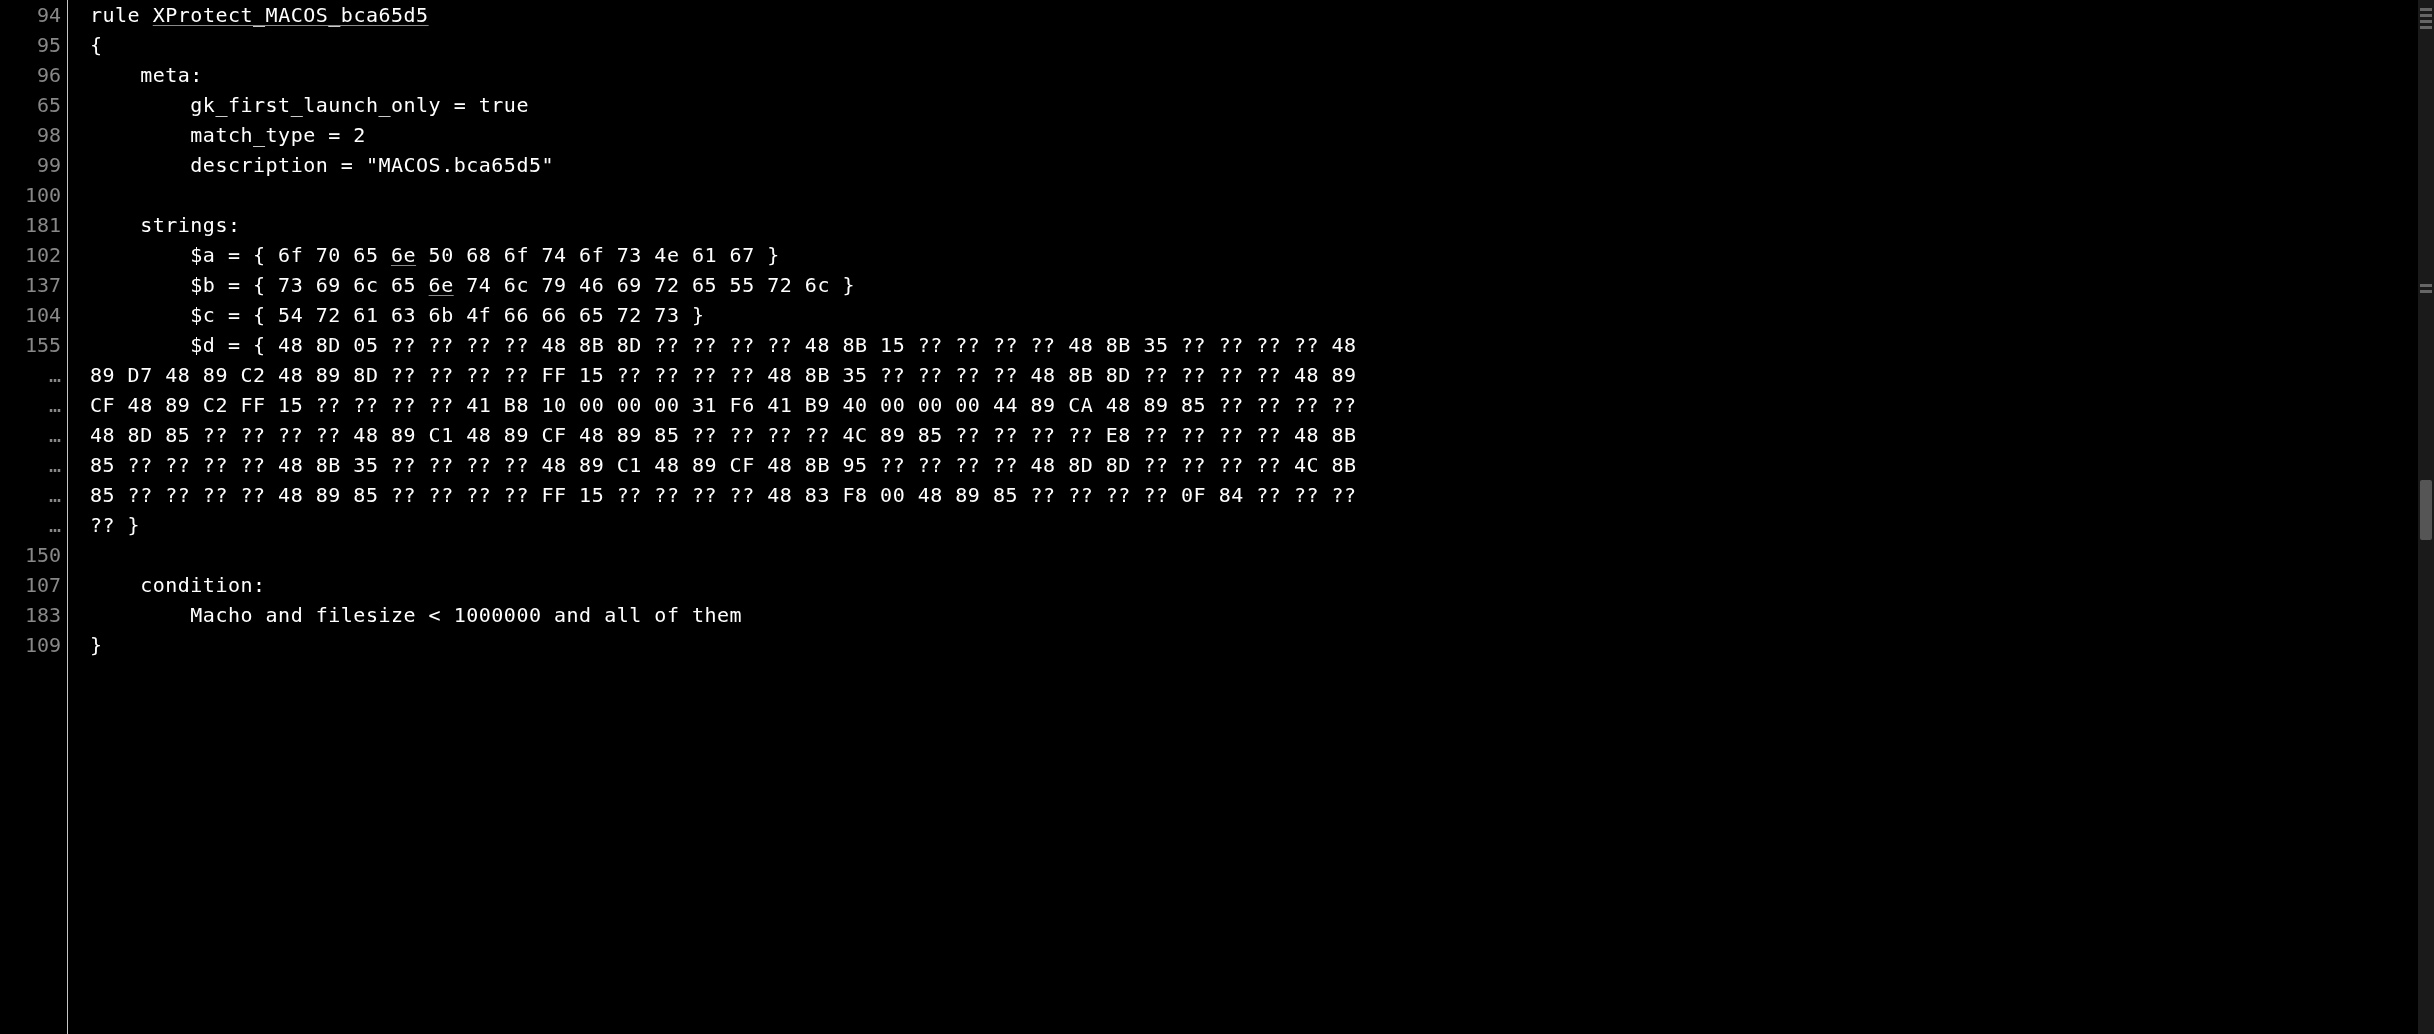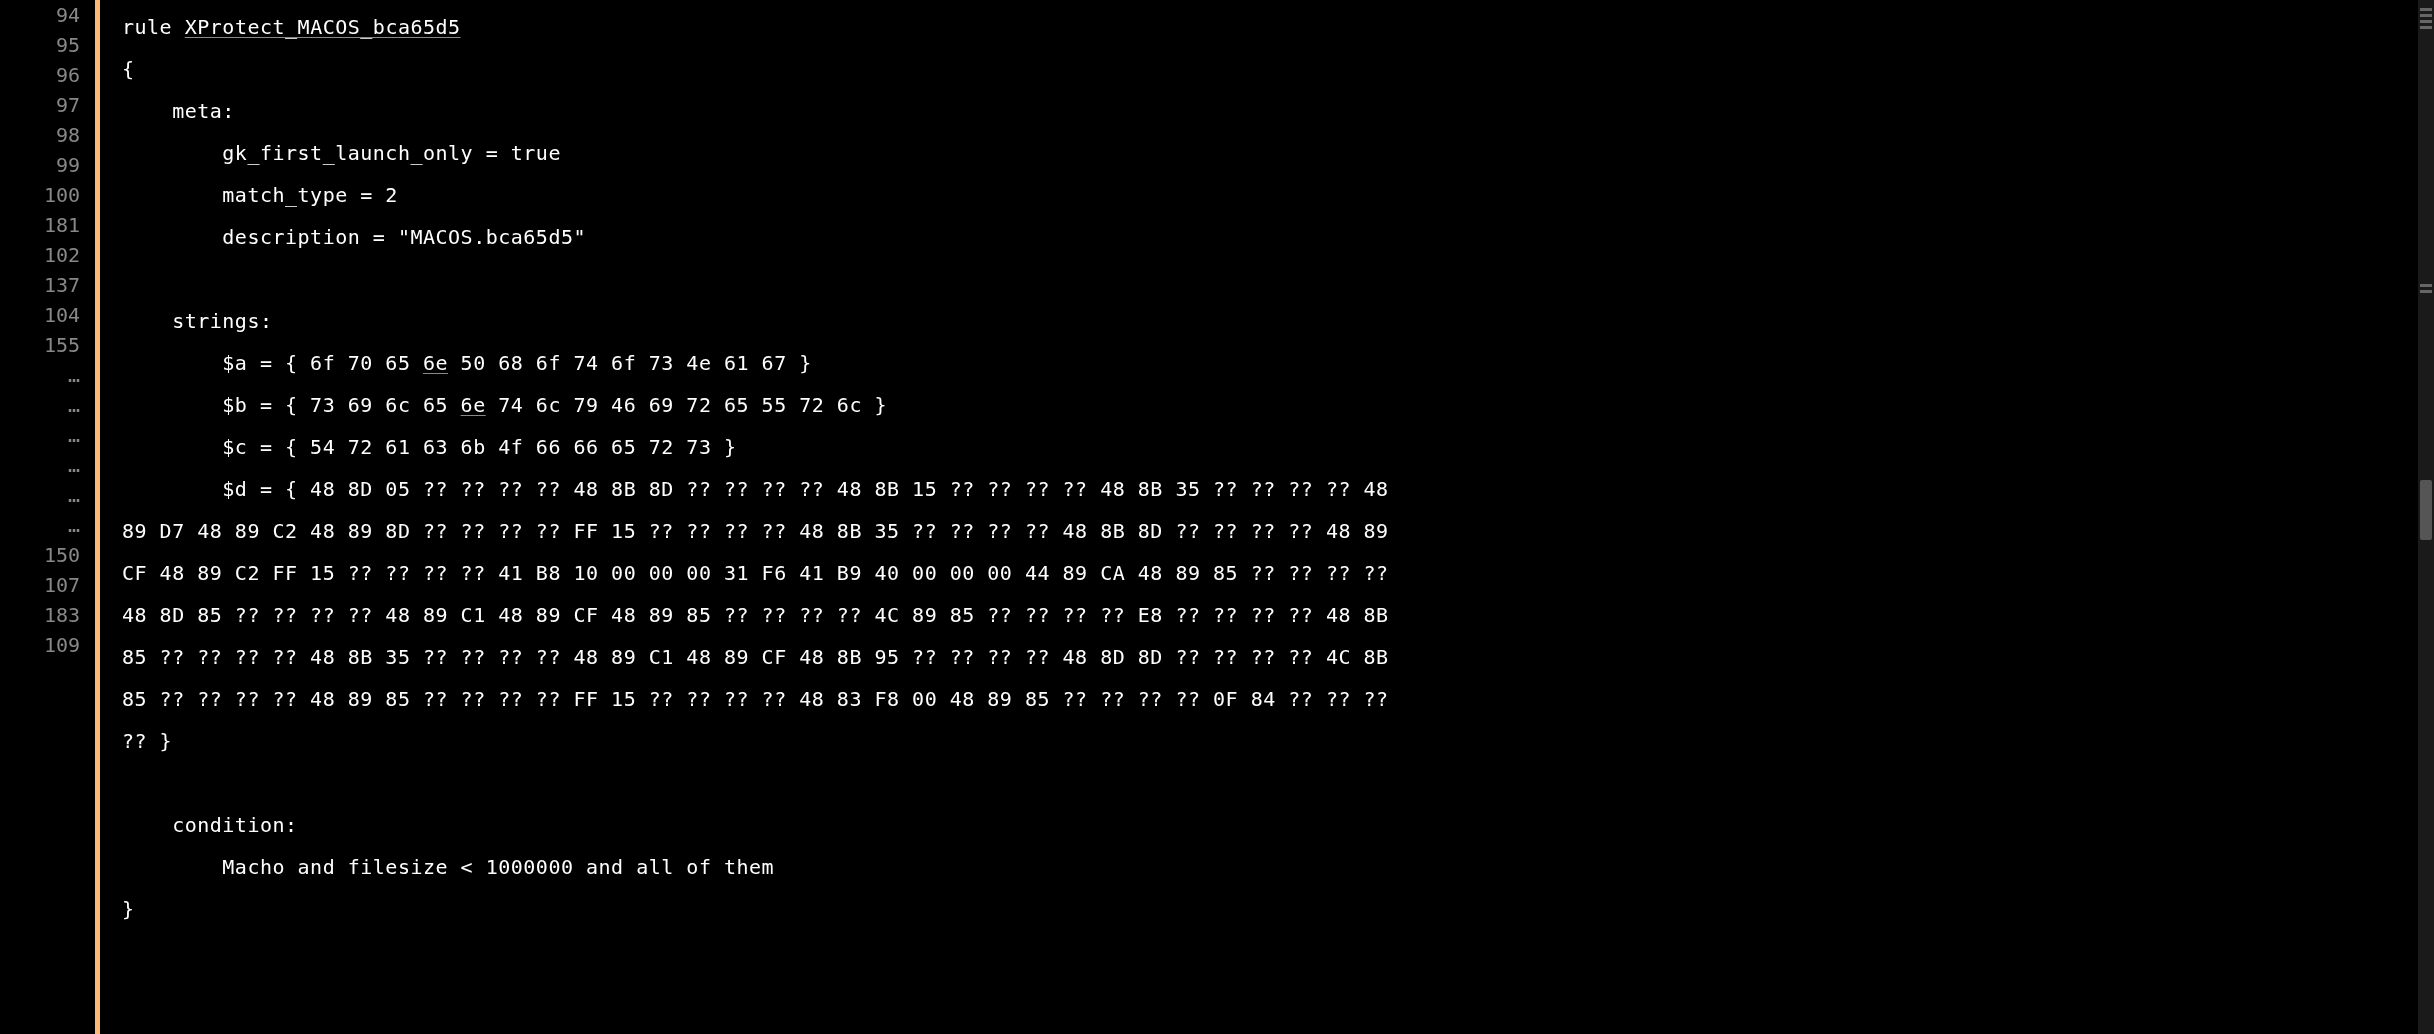--- a/index.html
+++ b/index.html
@@ -17,47 +17,46 @@
       overflow-x: hidden;
     }
     
     .editor-container {
       display: flex;
       width: 100%;
       min-height: 100vh;
     }
     
     .gutter {
-      width: 100px;
+      width: 68px;
       flex-shrink: 0;
       text-align: right;
-      padding-right: 15px;
+      padding-right: 6px;
       color: #888888;
       user-select: none;
-      border-right: 5px solid #fdba74;
+      border-right: 1px solid #fdba74;
     }
     
     .gutter-line {
       height: 30px;
       font-size: 20px;
       white-space: nowrap;
     }
     
     .code-area {
       flex: 1;
       padding-left: 22px;
       white-space: pre;
       overflow: hidden;
     }
     
     .code-line {
       height: 30px;
       font-size: 20px;
       letter-spacing: 0.5px;
-      margin-top: 12px;
     }
     
     .underline {
       text-decoration: underline;
       text-decoration-color: #888888;
       text-decoration-thickness: 1px;
       text-underline-offset: 3px;
     }
     
     .scrollbar {
@@ -89,21 +88,21 @@
     }
   </style>
 </head>
 <body>
 
 <div class="editor-container">
   <div class="gutter" id="gutter">
       <div class="gutter-line">94</div>
       <div class="gutter-line">95</div>
       <div class="gutter-line">96</div>
-      <div class="gutter-line">97</div>
+      <div class="gutter-line">65</div>
       <div class="gutter-line">98</div>
       <div class="gutter-line">99</div>
       <div class="gutter-line">100</div>
       <div class="gutter-line">181</div>
       <div class="gutter-line">102</div>
       <div class="gutter-line">137</div>
       <div class="gutter-line">104</div>
       <div class="gutter-line">155</div>
       <div class="gutter-line">…</div>
       <div class="gutter-line">…</div>

